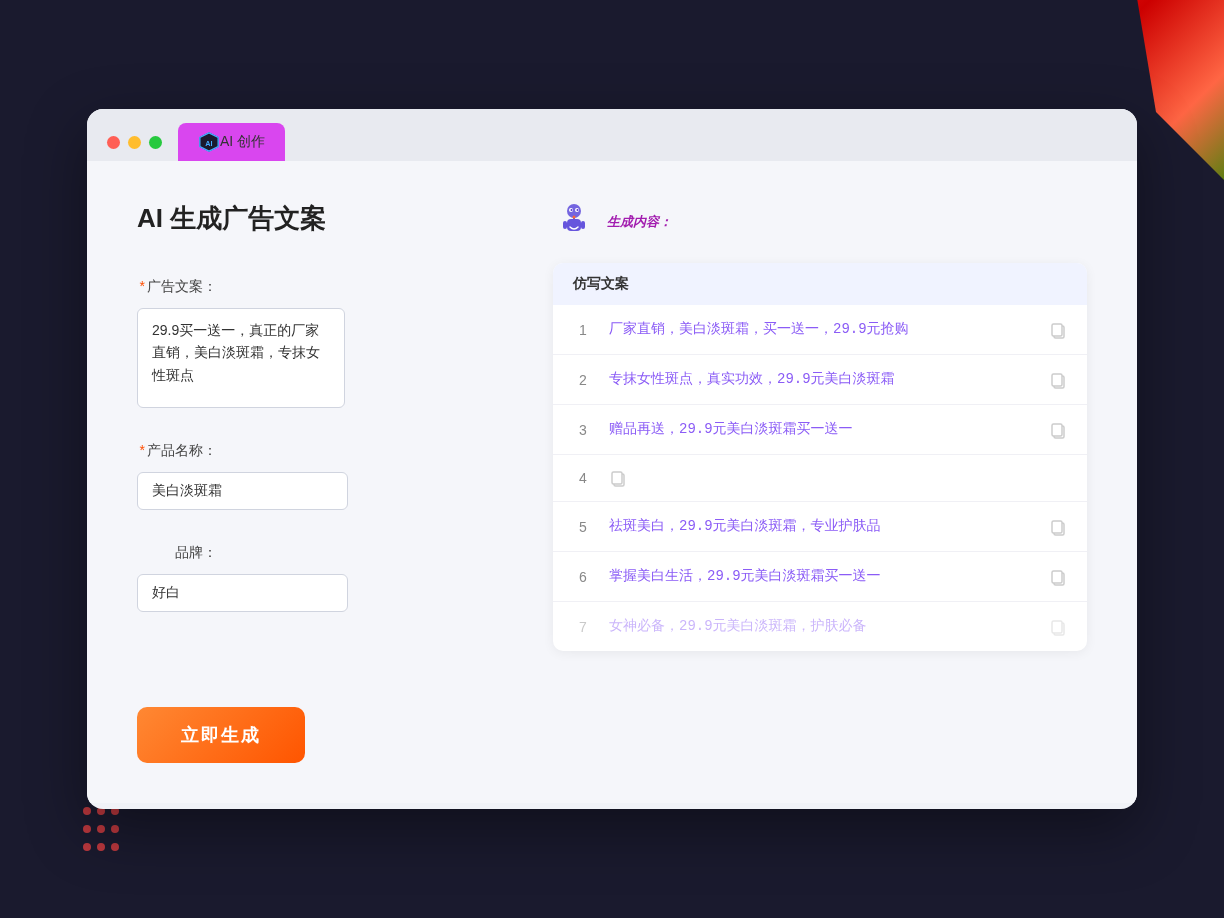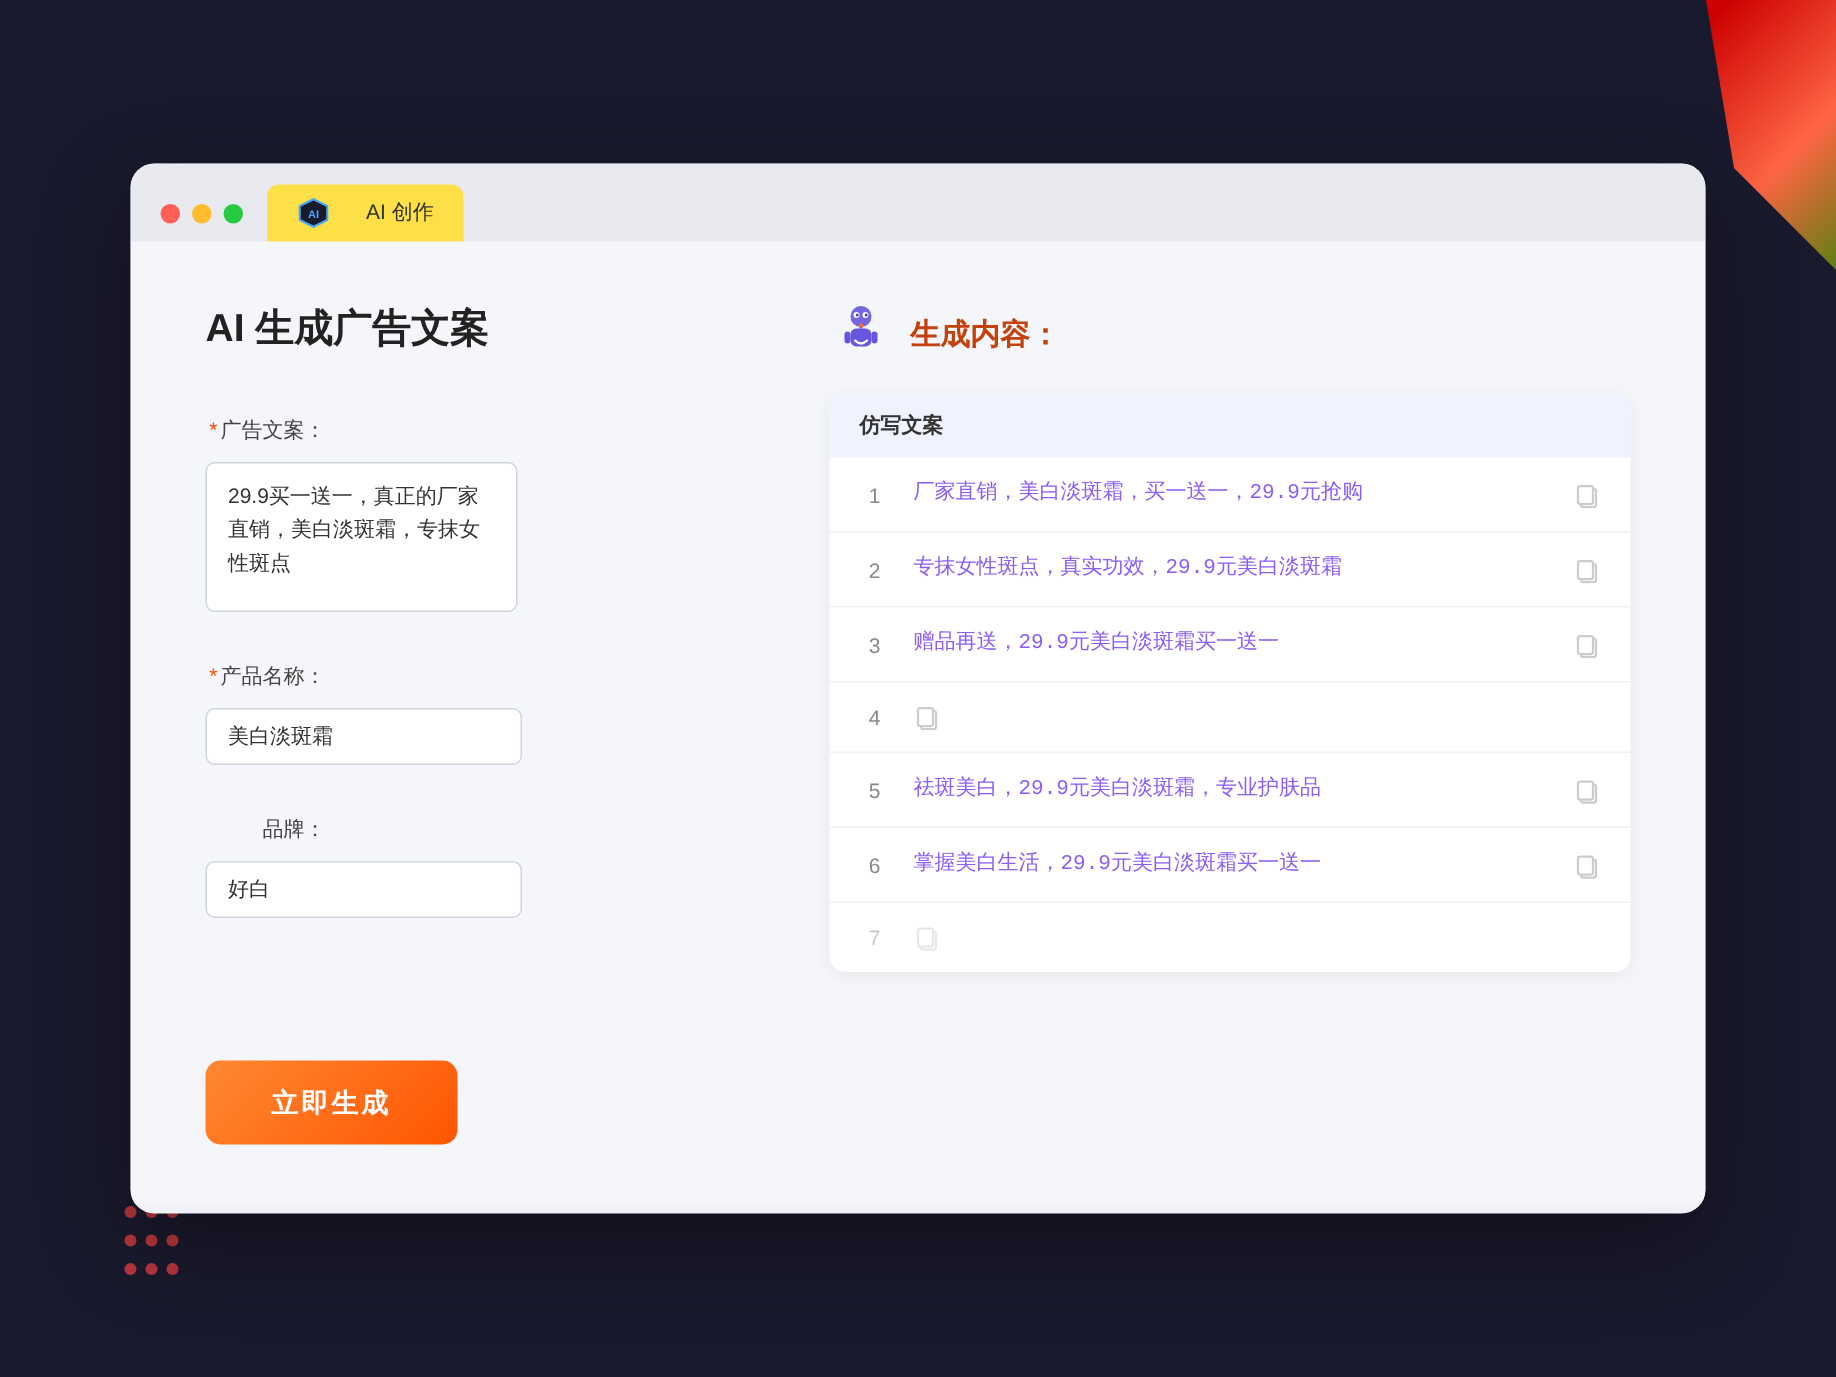--- a/index.html
+++ b/index.html
@@ -71,26 +71,26 @@
       width: 13px;
       height: 13px;
       border-radius: 50%;
     }
     .tl-red { background: #ff5f56; }
     .tl-yellow { background: #ffbd2e; }
     .tl-green { background: #27c93f; }
 
     
     .tab {
-      background: #fde047;
+      background: #d946ef;
       border-radius: 8px 8px 0 0;
       padding: 8px 20px;
       display: flex;
       align-items: center;
-      gap: 24px;
+      gap: 0;
     }
     .tab-icon {
       width: 22px;
       height: 22px;
     }
     .tab-label {
       font-size: 14px;
       color: #333;
       font-weight: 400;
     }
@@ -172,23 +172,24 @@
       display: flex;
       align-items: center;
       gap: 12px;
       margin-bottom: 20px;
     }
     .robot-icon {
       width: 42px;
       height: 42px;
     }
     .result-title {
-      font-size: 20px;
+      font-size: 13px;
       font-weight: 600;
-      color: #c2410c;
+      color: #a21caf;
+      font-style: italic;
     }
 
     
     .result-table {
       background: #fff;
       border-radius: 10px;
       overflow: hidden;
       box-shadow: 0 2px 12px rgba(0,0,0,0.06);
     }
     .result-table-header {
@@ -362,20 +363,21 @@
               <span class="row-text">掌握美白生活，29.9元美白淡斑霜买一送一</span>
               <span>
                 <svg width="18" height="18" viewBox="0 0 18 18" fill="none" style="display:block;cursor:pointer">
       <rect x="5" y="5" width="10" height="12" rx="1.5" stroke="#ccc" stroke-width="1.5" fill="none"></rect>
       <rect x="3" y="3" width="10" height="12" rx="1.5" stroke="#ccc" stroke-width="1.5" fill="white"></rect>
     </svg>
               </span>
             </div>
             <div class="result-row dimmed">
               <span class="row-num">7</span>
+              <span class="row-text">女神必备，29.9元美白淡斑霜，护肤必备</span>
               <span>
                 <svg width="18" height="18" viewBox="0 0 18 18" fill="none" style="display:block;cursor:pointer">
       <rect x="5" y="5" width="10" height="12" rx="1.5" stroke="#ccc" stroke-width="1.5" fill="none"></rect>
       <rect x="3" y="3" width="10" height="12" rx="1.5" stroke="#ccc" stroke-width="1.5" fill="white"></rect>
     </svg>
               </span>
             </div>
           </div>
       </div>
     </div>

